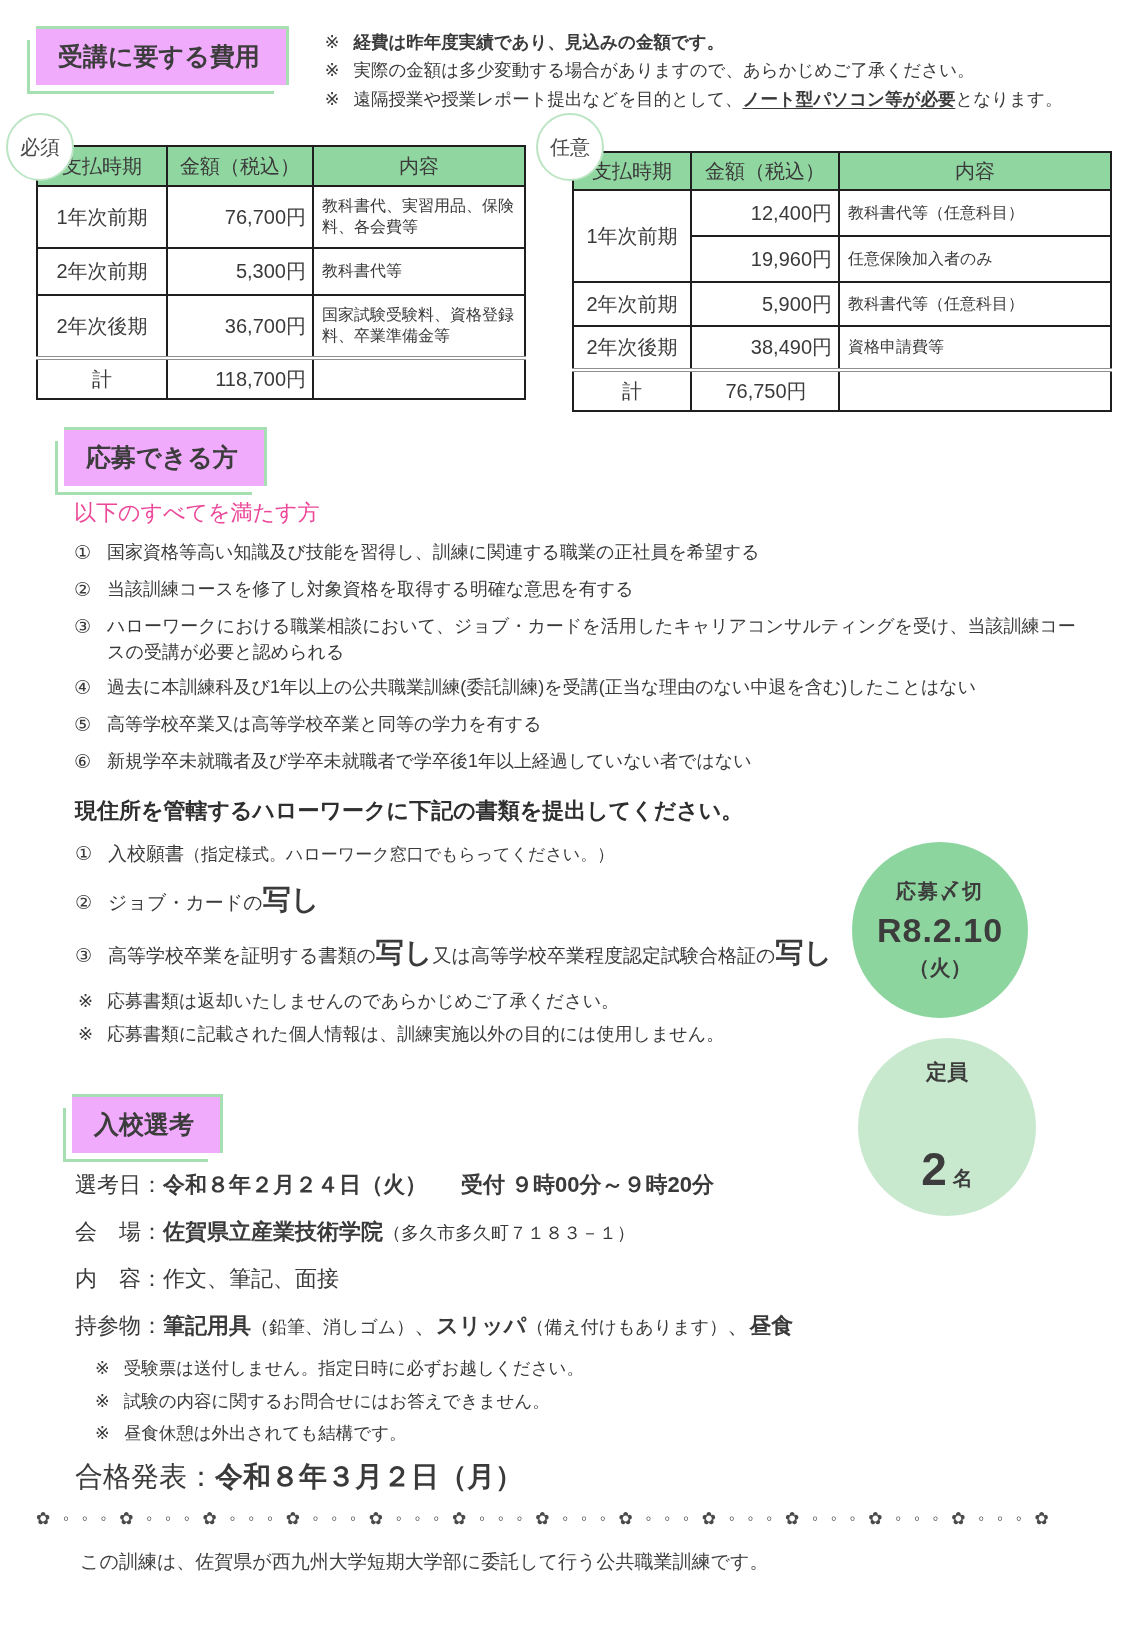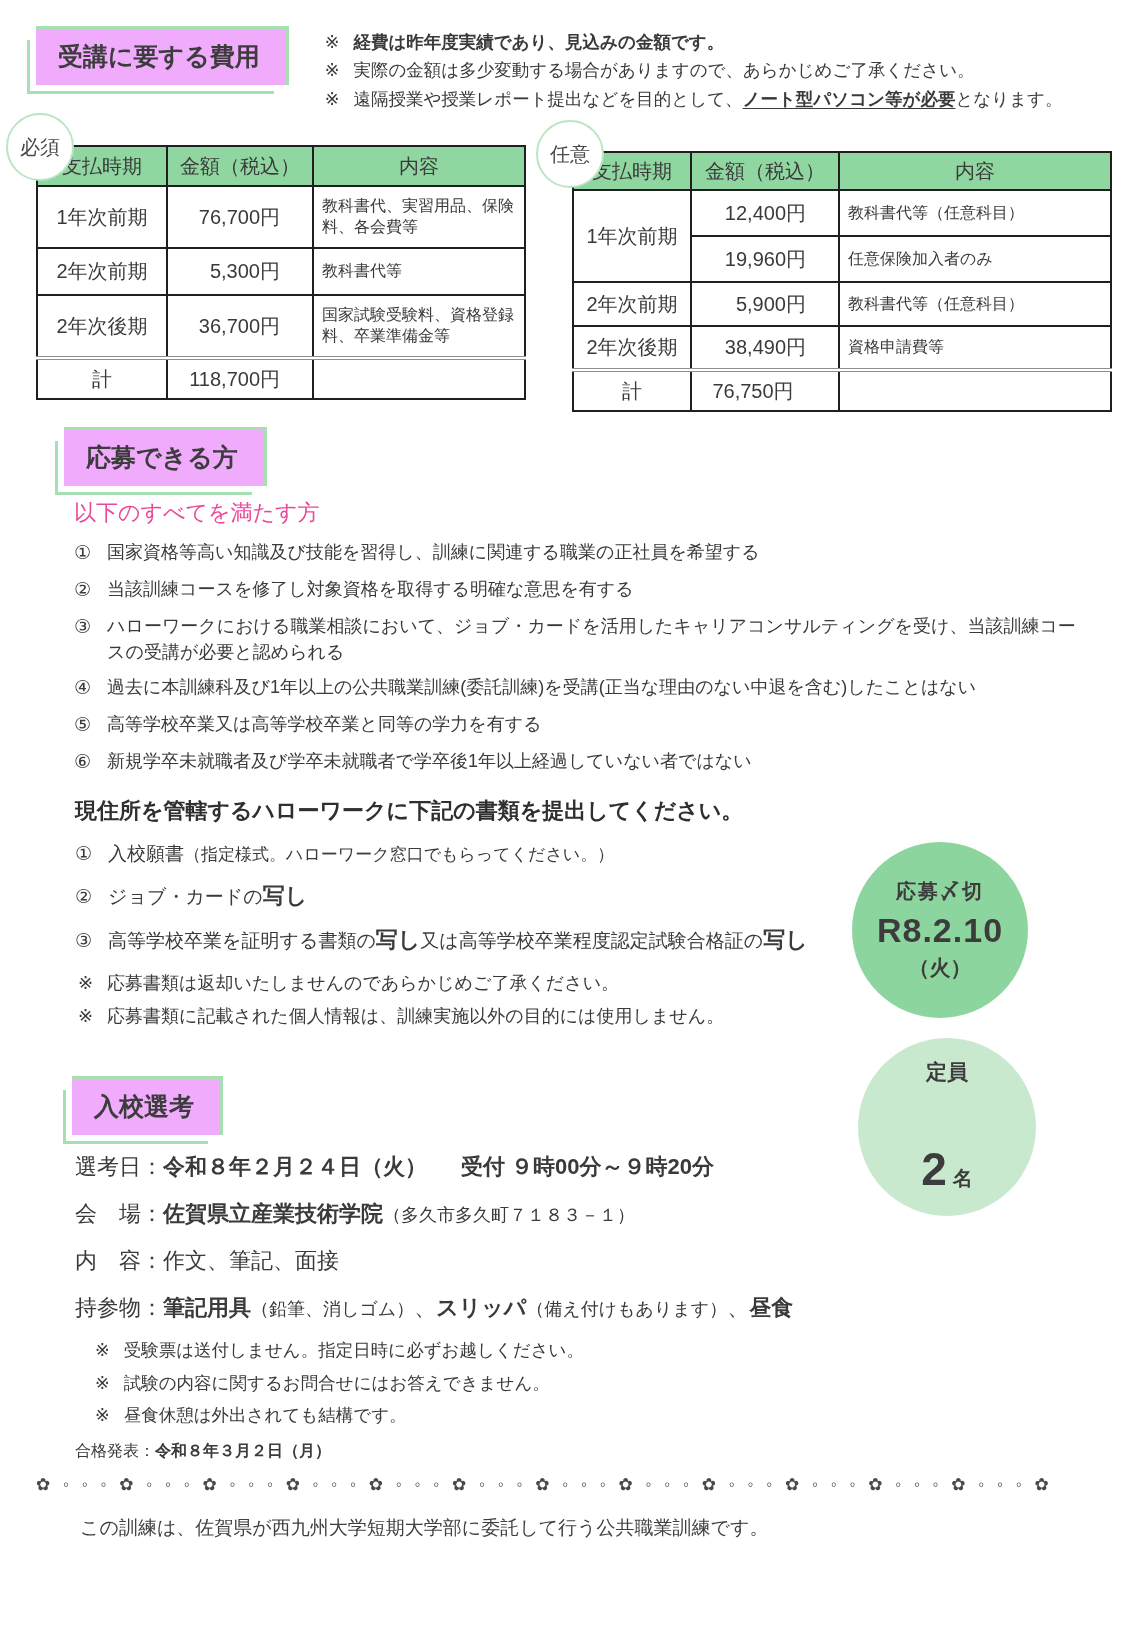--- a/index.html
+++ b/index.html
@@ -51,33 +51,33 @@
   
   .tables-area{position:relative;height:302px;margin-top:0;}
   .badge{
     position:absolute;z-index:3;
     width:68px;height:68px;border-radius:50%;
     background:#fff;border:2px solid #bce5c4;
     display:flex;align-items:center;justify-content:center;
     font-size:20px;color:#4a4a4a;
   }
   .badge-req{left:6px;top:0px;}
-  .badge-opt{left:536px;top:7px;}
+  .badge-opt{left:536px;top:0px;}
   .cost-table{position:absolute;z-index:1;border-collapse:collapse;table-layout:fixed;background:#fff;}
   .table-req{left:36px;top:32px;width:488px;}
   .table-opt{left:572px;top:38px;width:538px;}
   .cost-table th,.cost-table td{
     border:2px solid var(--line);
     padding:2px 8px;
     font-size:20px;
     text-align:center;
     vertical-align:middle;
   }
   .cost-table th{background:var(--green-head);font-weight:normal;}
-  .cost-table td.amount{text-align:right;padding-right:32px;}
+  .cost-table td.amount{text-align:right;padding-right:6px;}
   .cost-table td.desc{font-size:16px;text-align:left;line-height:1.3;}
   .table-req th{height:40px;}
   .table-req .r1 td{height:62px;}
   .table-req .r2 td{height:47px;}
   .table-req .r3 td{height:63px;}
   .table-req .total td{height:41px;}
   .table-opt th{height:38px;}
   .table-opt .r1 td{height:46px;}
   .table-opt .r2 td{height:46px;}
   .table-opt .r3 td{height:44px;}
@@ -89,21 +89,21 @@
   .sub-heading{margin:12px 0 0 74px;font-size:22px;font-weight:normal;color:#ec4899;}
   .num-list{margin:12px 0 0 74px;width:1010px;}
   .num-item{display:flex;gap:16px;font-size:18px;line-height:1.42;margin-bottom:10px;}
   .num-item .num{flex:0 0 auto;font-size:19px;}
   
   .method-box{margin:30px 0 0 72px;}
   .method-heading{margin:20px 0 0 75px;font-size:22px;font-weight:bold;color:#2f2f2f;}
   .method-list{margin:14px 0 0 75px;width:760px;}
   .method-item{display:flex;gap:16px;font-size:19px;line-height:1.5;margin-bottom:11px;align-items:baseline;}
   .method-item .num{flex:0 0 auto;}
-  .copy{font-weight:bold;font-size:22px;font-family:Liberation Serif, serif;}
+  .copy{font-weight:bold;font-size:28px;font-family:Liberation Serif, serif;}
   .paren{font-size:17px;}
   .method-notes{margin:14px 0 0 78px;font-size:18px;line-height:1.5;}
   .method-notes .note-line{margin-bottom:6px;}
   
   .circle{position:absolute;border-radius:50%;display:flex;flex-direction:column;align-items:center;justify-content:center;text-align:center;color:#3c3c3c;}
   .circle-deadline{left:852px;top:842px;width:176px;height:176px;background:var(--green-circle);}
   .circle-deadline .c-title{font-size:20px;font-weight:bold;letter-spacing:2px;}
   .circle-deadline .c-date{font-size:34px;font-weight:bold;letter-spacing:1px;margin-top:6px;}
   .circle-deadline .c-day{font-size:21px;font-weight:bold;margin-top:4px;}
   .circle-capacity{left:858px;top:1038px;width:178px;height:178px;background:var(--green-circle-light);gap:48px;}
@@ -113,21 +113,21 @@
   .circle-capacity .c-unit{font-size:20px;margin-left:6px;}
   
   .selection-box{margin:46px 0 0 72px;}
   .sel-line{margin:17px 0 0 75px;font-size:22px;line-height:1.35;}
   .sel-line .lbl{font-weight:normal;}
   .sel-line .val{font-weight:bold;}
   .sel-line .small{font-size:18px;font-weight:normal;}
   .sel-gap{display:inline-block;width:34px;}
   .sel-notes{margin:16px 0 0 95px;font-size:17.5px;line-height:1.45;}
   .sel-notes .note-line{margin-bottom:7px;}
-  .result-line{margin:12px 0 0 75px;font-size:16px;}
+  .result-line{margin:12px 0 0 75px;font-size:28px;}
   
   .divider{
     margin:12px 0 0 36px;width:1056px;
     font-size:17px;letter-spacing:4px;
     color:#4a4a4a;white-space:nowrap;overflow:hidden;
   }
   .footer-line{margin:20px 0 0 80px;font-size:19px;color:#3f3f3f;}
 </style>
 </head>
 <body>

